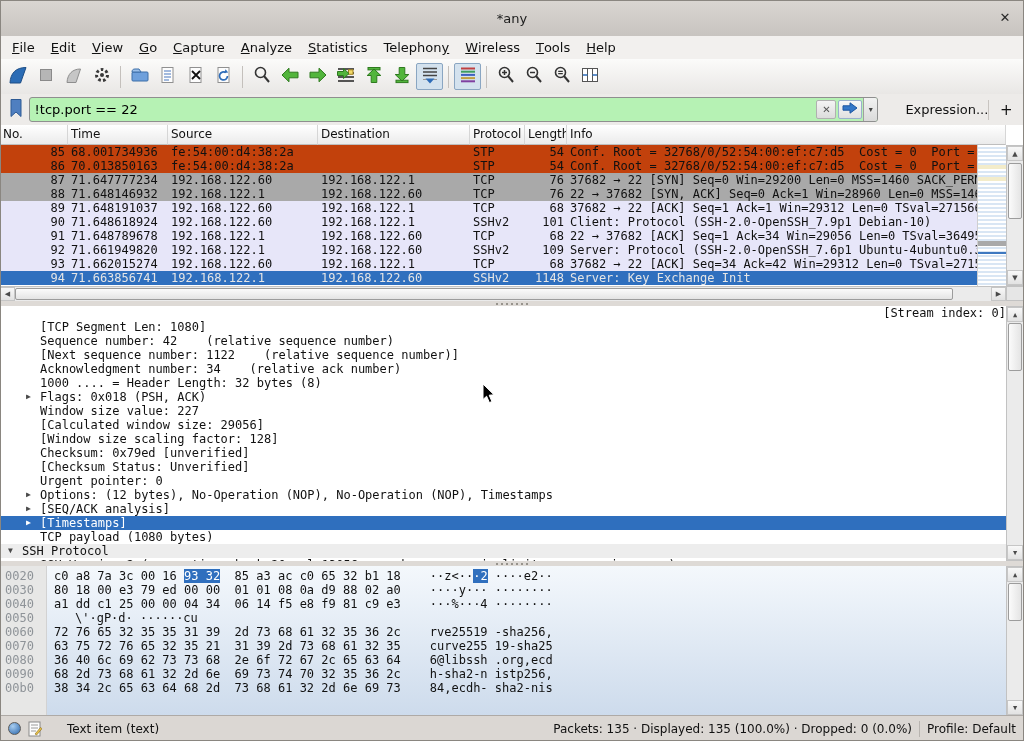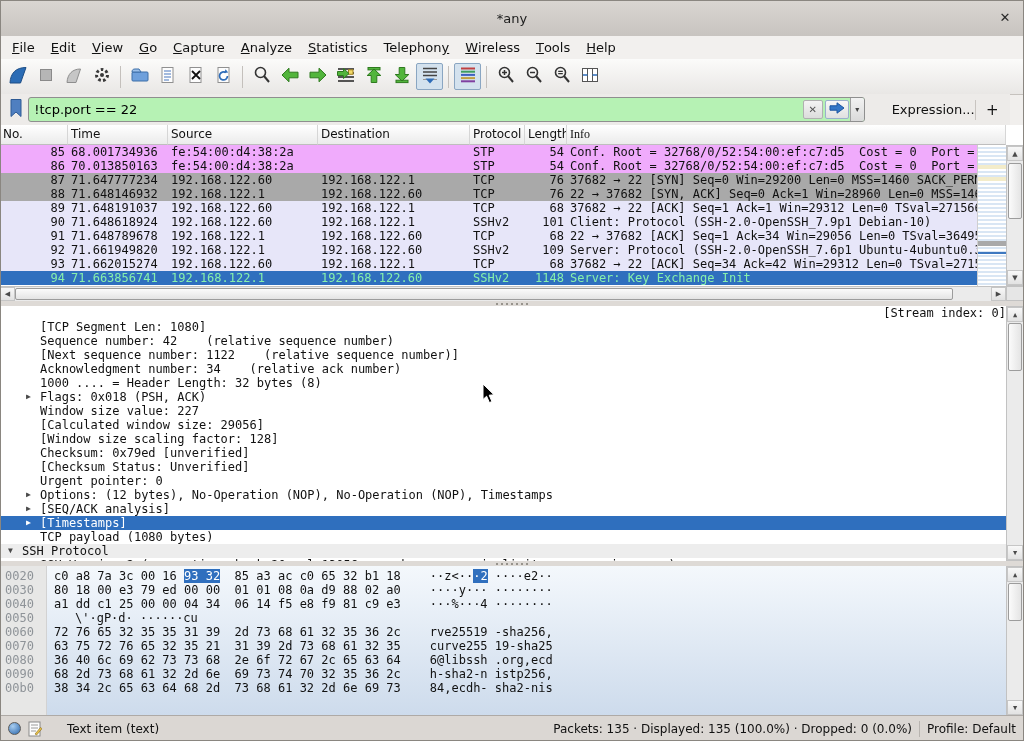--- a/index.html
+++ b/index.html
@@ -24,21 +24,21 @@
   
   .toolbar{position:absolute;top:59px;height:35px;left:0;right:0;
     background:linear-gradient(#fbfbfa,#e9e7e5);border-bottom:1px solid #c6c2be;
     display:flex;align-items:center;padding:0 4px;gap:1px}
   .tb-btn{width:27px;height:27px;display:flex;align-items:center;justify-content:center;
     background:transparent;border:1px solid transparent;padding:0}
   .tb-btn.pressed{background:#d4e2ee;border-color:#8aa6c2;border-radius:2px}
   .tb-sep{width:1px;height:22px;background:#c4c0bc;margin:0 4px;flex:0 0 1px}
 
   
-  .filterbar{position:absolute;top:94px;height:31px;left:0;right:14px;background:#edebe9;
+  .filterbar{position:absolute;top:94px;height:31px;left:0;right:0;background:#edebe9;
     border-bottom:1px solid #c6c2be;display:flex;align-items:center;padding:0 5px;font-size:13px}
   .bm-btn{width:22px;height:24px;display:flex;align-items:center;justify-content:center;
     background:transparent;border:none;padding:0}
   .filter-entry{width:864px;height:23px;margin-left:2px;border:1px solid #8f8f8f;border-radius:3px;
     background:var(--filter-green,#b6f2b4);display:flex;align-items:center;overflow:hidden}
   .filter-input{flex:1;height:100%;border:none;outline:none;background:transparent;
     font-family:"DejaVu Sans",sans-serif;font-size:13px;padding:0 5px;color:#000}
   .f-clear{width:20px;height:19px;border:1px solid #b0b0b0;background:linear-gradient(#f4f4f4,#dcdcdc);
     color:#555;font-size:10px;line-height:17px;text-align:center;border-radius:2px;margin-right:2px;padding:0}
   .f-apply{width:24px;height:19px;border:1px solid #9ab0cc;background:linear-gradient(#f8f8f8,#e0e0e0);
@@ -54,24 +54,24 @@
   .plist-header{display:flex;height:20px;width:1006px}
   .ph-cell{flex:0 0 auto;box-sizing:border-box;padding:2px 3px;font-size:12px;
     background:linear-gradient(#ffffff,#ebebeb);border-right:1px solid #d6d6d6;
     border-bottom:1px solid #bebebe;overflow:hidden;white-space:nowrap}
   .plist-rows{width:978px;height:141px;overflow:hidden}
   .p-row{display:flex;height:14px;line-height:14px;font-family:"DejaVu Sans Mono",monospace;
     font-size:12px;white-space:pre}
   .pc{flex:0 0 auto;box-sizing:border-box;padding:0 3px;overflow:hidden}
   .pc-no,.pc-length{text-align:right}
   .pc-info{flex:1 1 auto}
-  .p-row.style-default{background:#f0abfc}
+  .p-row.style-default{background:#c2410c}
   .p-row.style-tcp-syn{background:var(--row-gray,#a9a9a9)}
   .p-row.style-tcp{background:var(--row-lav,#e7e6f9)}
-  .p-row.style-selected{background:var(--sel,#2f6fbe);color:#86efac}
+  .p-row.style-selected{background:var(--sel,#2f6fbe);color:#e5e5e5}
 
   .minimap{position:absolute;right:18px;top:20px;width:28px;height:141px;border-left:1px solid #cfcfcf;
     background:repeating-linear-gradient(180deg,#ffffff 0 2px,#d9e6f4 2px 4px)}
   .mm-y1{position:absolute;left:0;right:0;top:20px;height:4px;background:#f3ecca}
   .mm-y2{position:absolute;left:0;right:0;top:32px;height:4px;background:#f3ecca}
   .mm-gray{position:absolute;left:0;right:0;top:96px;height:5px;background:#a9a9a9}
   .mm-blue{position:absolute;left:0;right:0;top:107px;height:2px;background:#3d78c0}
 
   .vscroll{display:flex;flex-direction:column;width:18px;box-sizing:border-box;background:#ebebeb;
     border:1px solid #c2c2c2}
@@ -309,21 +309,21 @@
 </div>
 
 <div class="packet-list">
   <div class="plist-header" id="plist-header">
       <div class="ph-cell" style="width: 68px;">No.</div>
       <div class="ph-cell" style="width: 100px;">Time</div>
       <div class="ph-cell" style="width: 150px;">Source</div>
       <div class="ph-cell" style="width: 152px;">Destination</div>
       <div class="ph-cell" style="width: 55px;">Protocol</div>
       <div class="ph-cell" style="width: 42px;">Length</div>
-      <div class="ph-cell" style="width: 439px; flex: 1 1 auto; font-family: Liberation Serif, serif;">Info</div>
+      <div class="ph-cell" style="width: 439px; flex: 1 1 auto;">Info</div>
     </div>
   <div class="plist-rows" id="plist-rows">
       <div class="p-row style-default"><div class="pc pc-no" style="width: 68px;">85</div><div class="pc pc-time" style="width: 100px;">68.001734936</div><div class="pc pc-source" style="width: 150px;">fe:54:00:d4:38:2a</div><div class="pc pc-destination" style="width: 152px;"></div><div class="pc pc-protocol" style="width: 55px;">STP</div><div class="pc pc-length" style="width: 42px;">54</div><div class="pc pc-info" style="width: 439px; flex: 1 1 auto;">Conf. Root = 32768/0/52:54:00:ef:c7:d5  Cost = 0  Port = 0x8001</div></div>
       <div class="p-row style-default"><div class="pc pc-no" style="width: 68px;">86</div><div class="pc pc-time" style="width: 100px;">70.013850163</div><div class="pc pc-source" style="width: 150px;">fe:54:00:d4:38:2a</div><div class="pc pc-destination" style="width: 152px;"></div><div class="pc pc-protocol" style="width: 55px;">STP</div><div class="pc pc-length" style="width: 42px;">54</div><div class="pc pc-info" style="width: 439px; flex: 1 1 auto;">Conf. Root = 32768/0/52:54:00:ef:c7:d5  Cost = 0  Port = 0x8001</div></div>
       <div class="p-row style-tcp-syn"><div class="pc pc-no" style="width: 68px;">87</div><div class="pc pc-time" style="width: 100px;">71.647777234</div><div class="pc pc-source" style="width: 150px;">192.168.122.60</div><div class="pc pc-destination" style="width: 152px;">192.168.122.1</div><div class="pc pc-protocol" style="width: 55px;">TCP</div><div class="pc pc-length" style="width: 42px;">76</div><div class="pc pc-info" style="width: 439px; flex: 1 1 auto;">37682 → 22 [SYN] Seq=0 Win=29200 Len=0 MSS=1460 SACK_PERM=1</div></div>
       <div class="p-row style-tcp-syn"><div class="pc pc-no" style="width: 68px;">88</div><div class="pc pc-time" style="width: 100px;">71.648146932</div><div class="pc pc-source" style="width: 150px;">192.168.122.1</div><div class="pc pc-destination" style="width: 152px;">192.168.122.60</div><div class="pc pc-protocol" style="width: 55px;">TCP</div><div class="pc pc-length" style="width: 42px;">76</div><div class="pc pc-info" style="width: 439px; flex: 1 1 auto;">22 → 37682 [SYN, ACK] Seq=0 Ack=1 Win=28960 Len=0 MSS=1460</div></div>
       <div class="p-row style-tcp"><div class="pc pc-no" style="width: 68px;">89</div><div class="pc pc-time" style="width: 100px;">71.648191037</div><div class="pc pc-source" style="width: 150px;">192.168.122.60</div><div class="pc pc-destination" style="width: 152px;">192.168.122.1</div><div class="pc pc-protocol" style="width: 55px;">TCP</div><div class="pc pc-length" style="width: 42px;">68</div><div class="pc pc-info" style="width: 439px; flex: 1 1 auto;">37682 → 22 [ACK] Seq=1 Ack=1 Win=29312 Len=0 TSval=2715663</div></div>
       <div class="p-row style-tcp"><div class="pc pc-no" style="width: 68px;">90</div><div class="pc pc-time" style="width: 100px;">71.648618924</div><div class="pc pc-source" style="width: 150px;">192.168.122.60</div><div class="pc pc-destination" style="width: 152px;">192.168.122.1</div><div class="pc pc-protocol" style="width: 55px;">SSHv2</div><div class="pc pc-length" style="width: 42px;">101</div><div class="pc pc-info" style="width: 439px; flex: 1 1 auto;">Client: Protocol (SSH-2.0-OpenSSH_7.9p1 Debian-10)</div></div>
       <div class="p-row style-tcp"><div class="pc pc-no" style="width: 68px;">91</div><div class="pc pc-time" style="width: 100px;">71.648789678</div><div class="pc pc-source" style="width: 150px;">192.168.122.1</div><div class="pc pc-destination" style="width: 152px;">192.168.122.60</div><div class="pc pc-protocol" style="width: 55px;">TCP</div><div class="pc pc-length" style="width: 42px;">68</div><div class="pc pc-info" style="width: 439px; flex: 1 1 auto;">22 → 37682 [ACK] Seq=1 Ack=34 Win=29056 Len=0 TSval=3649546</div></div>
       <div class="p-row style-tcp"><div class="pc pc-no" style="width: 68px;">92</div><div class="pc pc-time" style="width: 100px;">71.661949820</div><div class="pc pc-source" style="width: 150px;">192.168.122.1</div><div class="pc pc-destination" style="width: 152px;">192.168.122.60</div><div class="pc pc-protocol" style="width: 55px;">SSHv2</div><div class="pc pc-length" style="width: 42px;">109</div><div class="pc pc-info" style="width: 439px; flex: 1 1 auto;">Server: Protocol (SSH-2.0-OpenSSH_7.6p1 Ubuntu-4ubuntu0.3</div></div>

